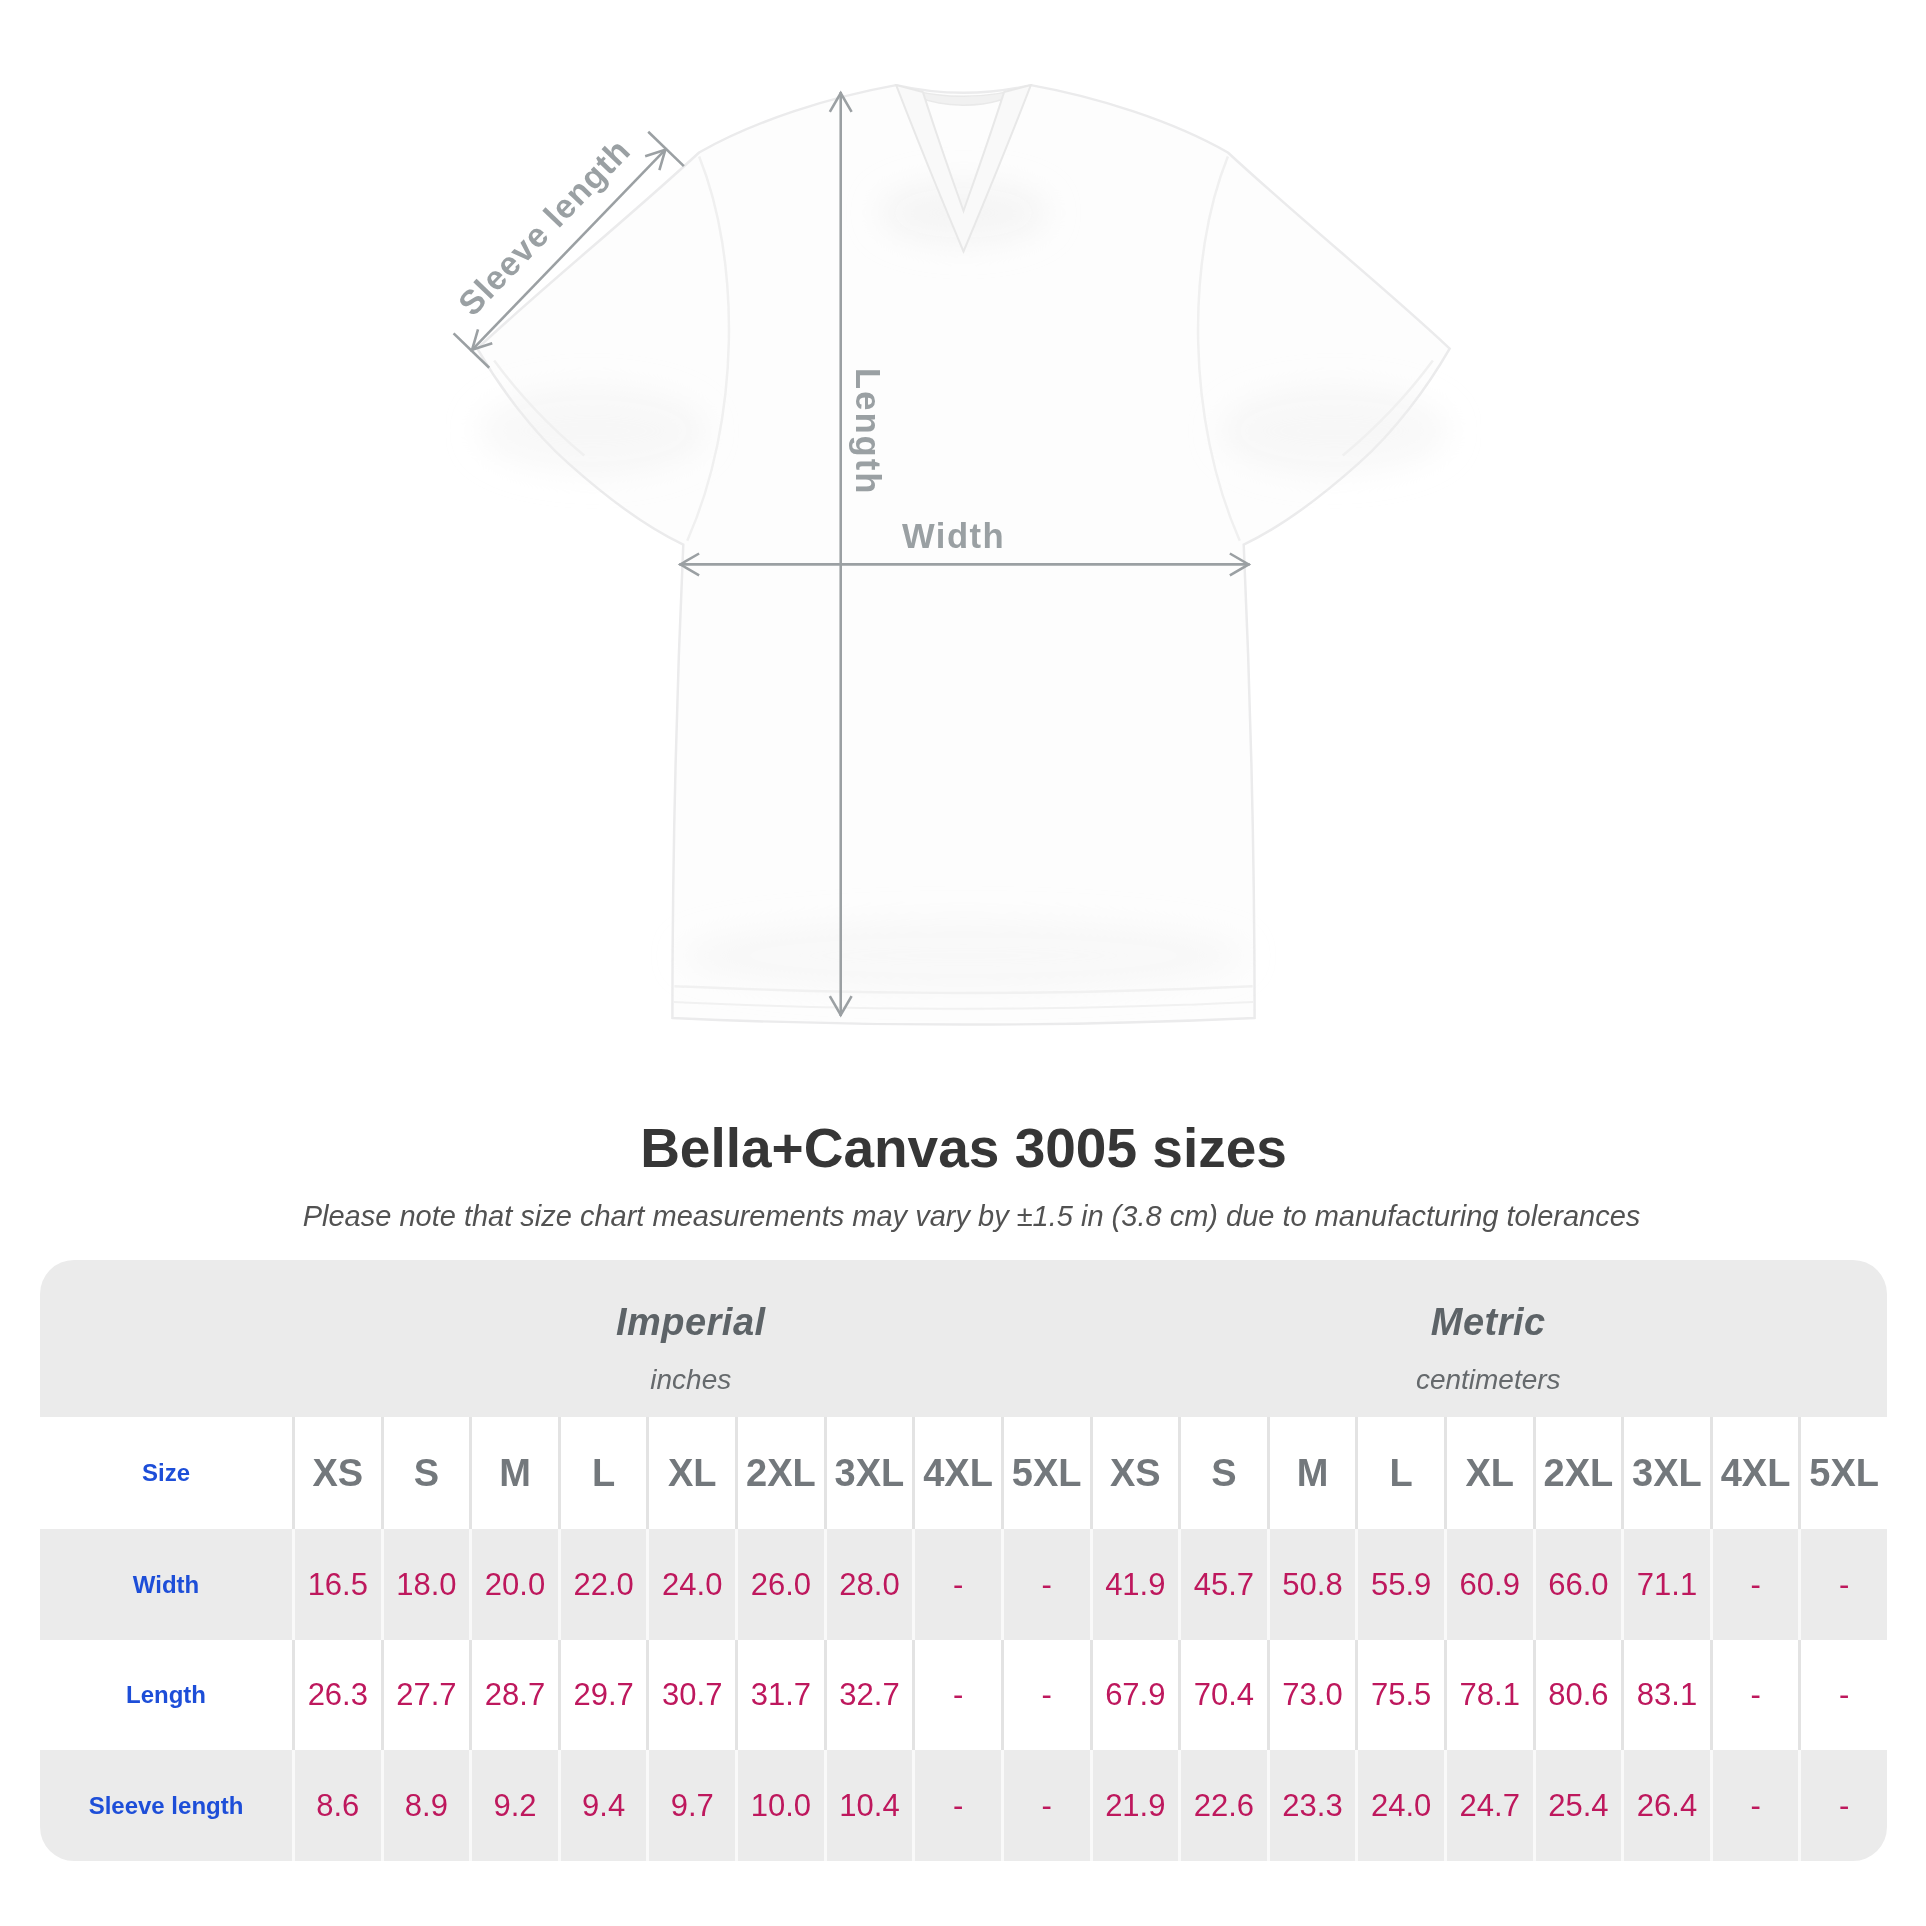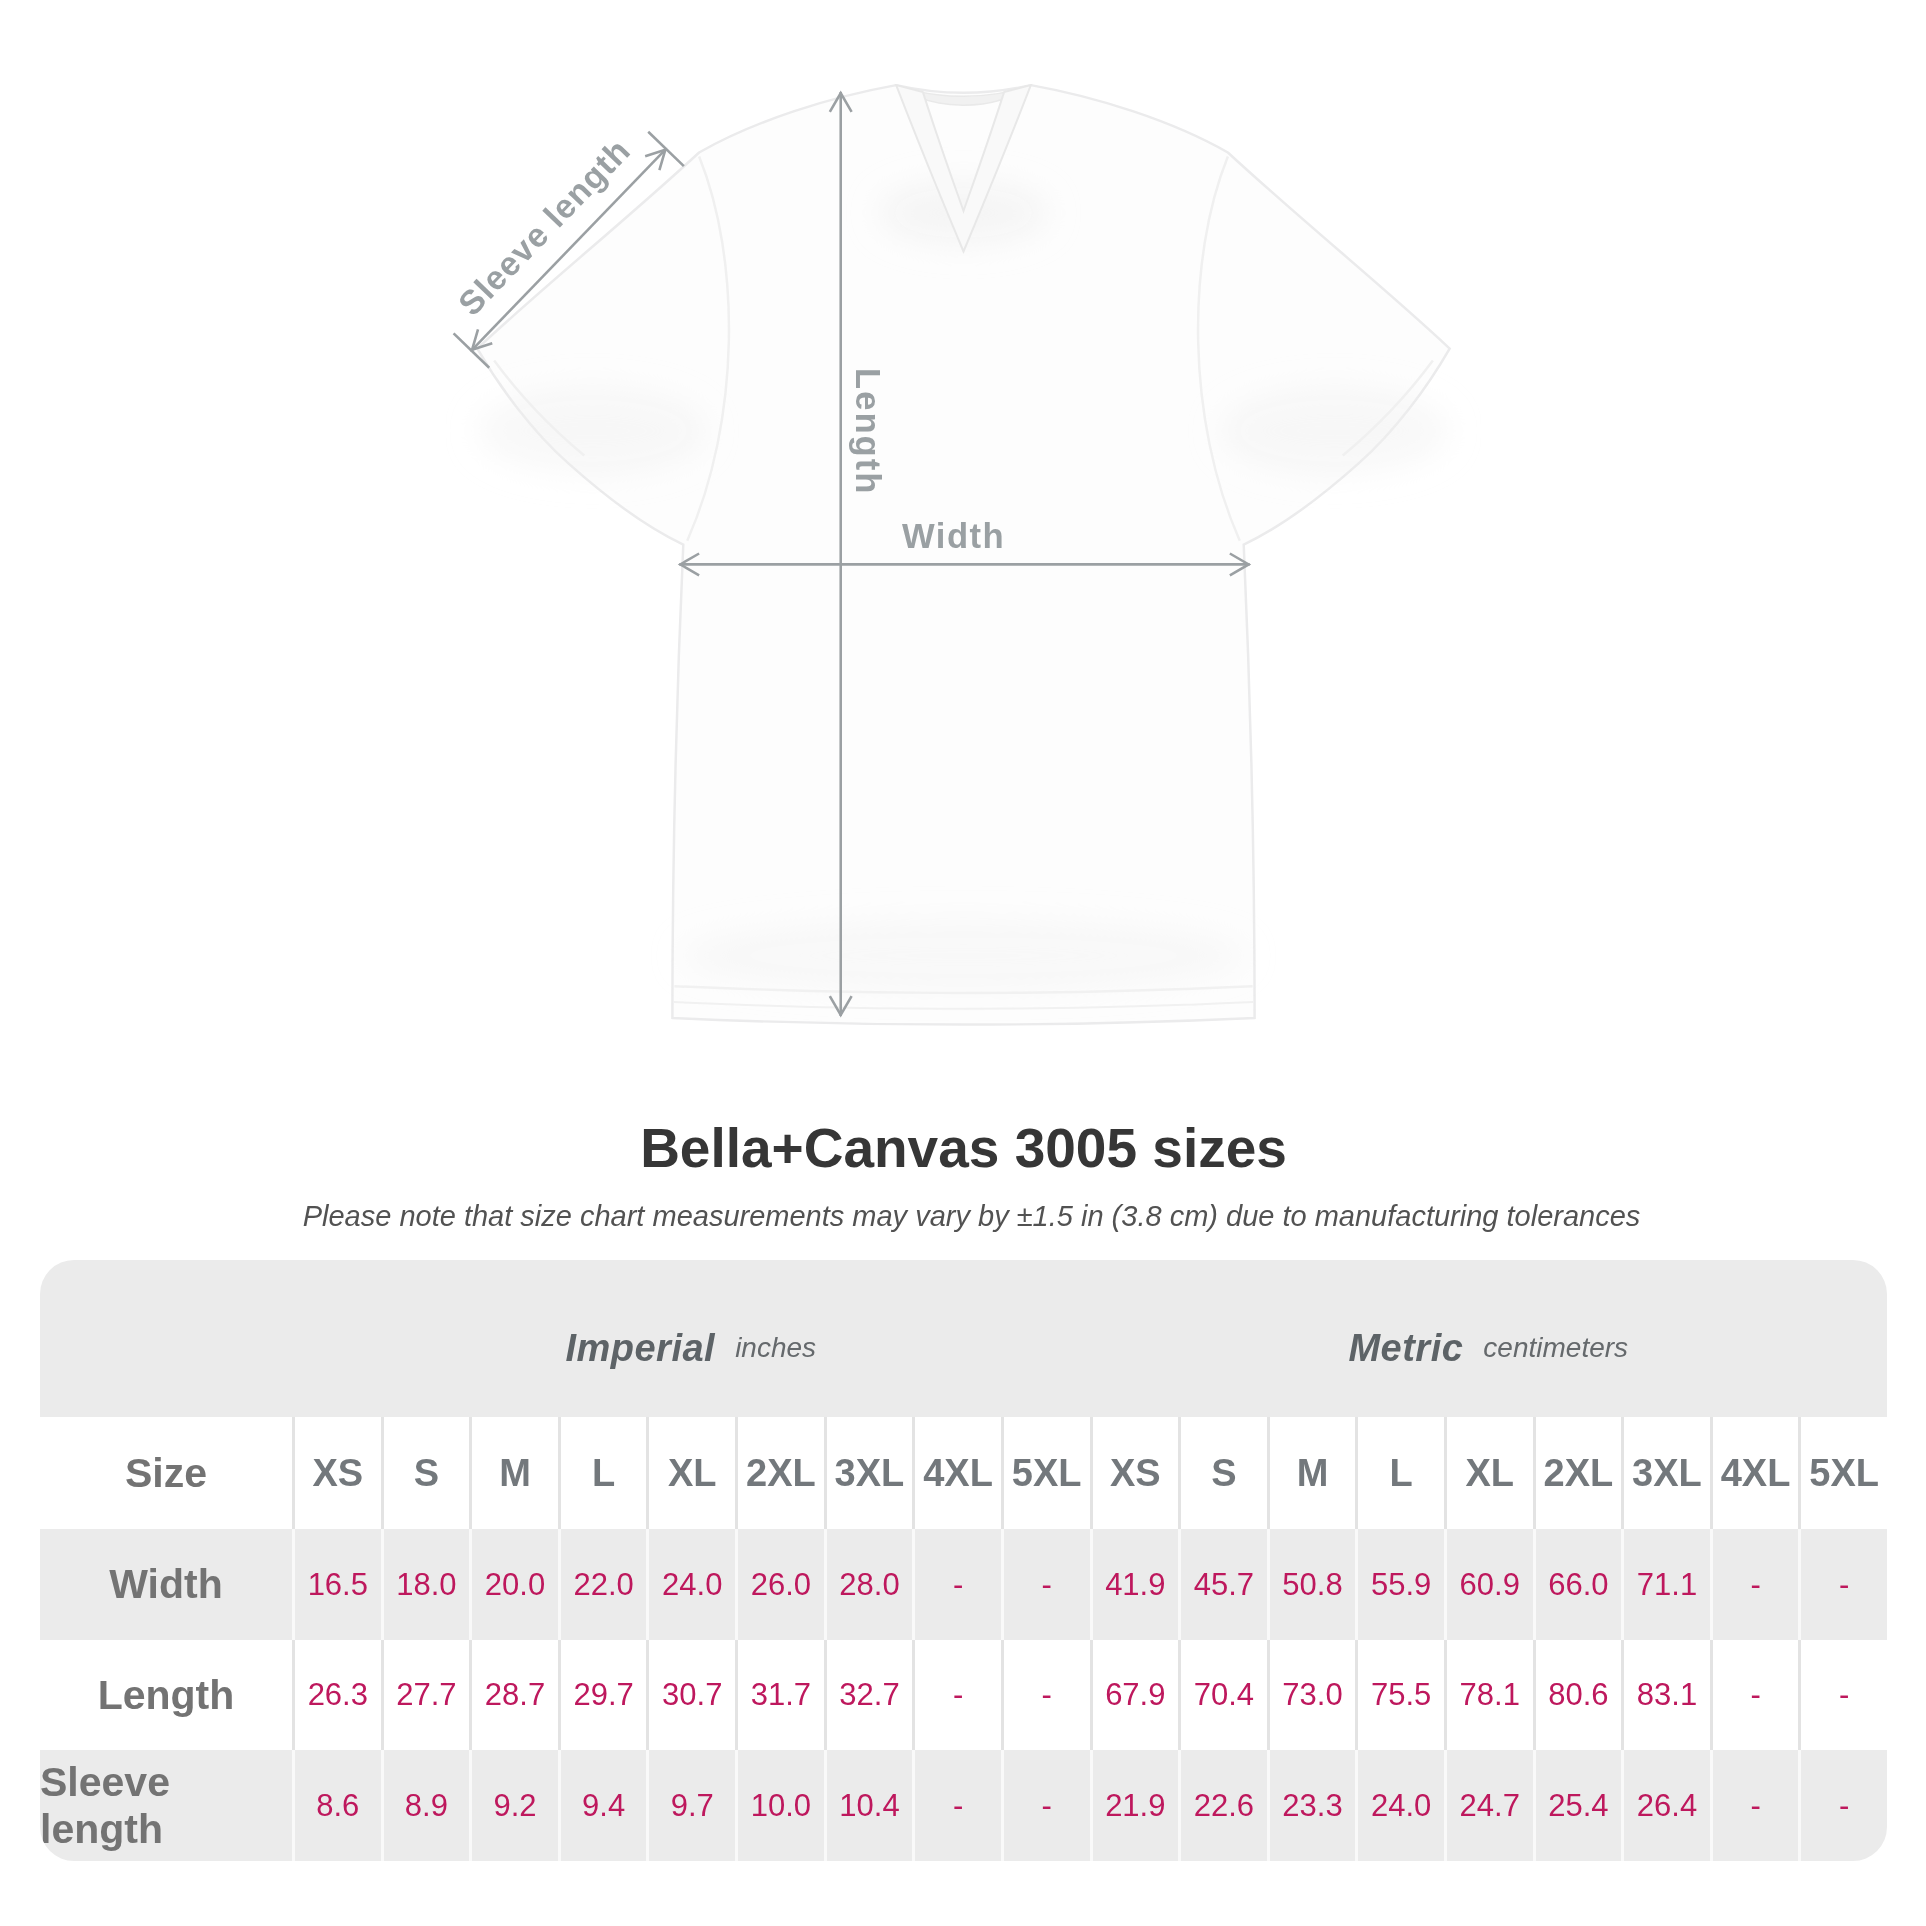--- a/index.html
+++ b/index.html
@@ -27,27 +27,27 @@
   
   .size-table{
     position:absolute;left:40px;top:1260px;width:1847px;height:601px;
     display:grid;
     grid-template-columns:252px repeat(18,1fr);
     grid-template-rows:157px 112px 111px 110px 111px;
     border-radius:34px;overflow:hidden;
   }
   .c{display:flex;align-items:center;justify-content:center;min-width:0;}
   .band{background:#ebebeb;}
-  .group{grid-column:span 9;flex-direction:row;gap:20px;padding-top:19px;}
+  .group{grid-column:span 9;flex-direction:column;gap:20px;padding-top:19px;}
   .glabel{font-size:38px;font-weight:bold;font-style:italic;color:#5d6367;letter-spacing:0.5px;}
   .gsub{font-size:28px;font-style:italic;color:#65696c;}
   .w{background:#ffffff;--sep:#e3e3e3;}
   .g{background:#ebebeb;--sep:#f9f9f9;}
   .sep{border-left:3px solid var(--sep);}
-  .rowlabel{font-size:41px;font-weight:bold;color:#737373;}
+  .rowlabel{font-size:24px;font-weight:bold;color:#1d4ed8;}
   .sz{font-size:38px;font-weight:bold;color:#73787c;}
   .val{font-size:31px;color:#be185d;}
 </style>
 </head>
 <body>
 
 <div class="stage">
 
   <svg class="diagram" width="1927" height="1109" viewBox="0 0 1946 1120" aria-hidden="true">
     <defs>

